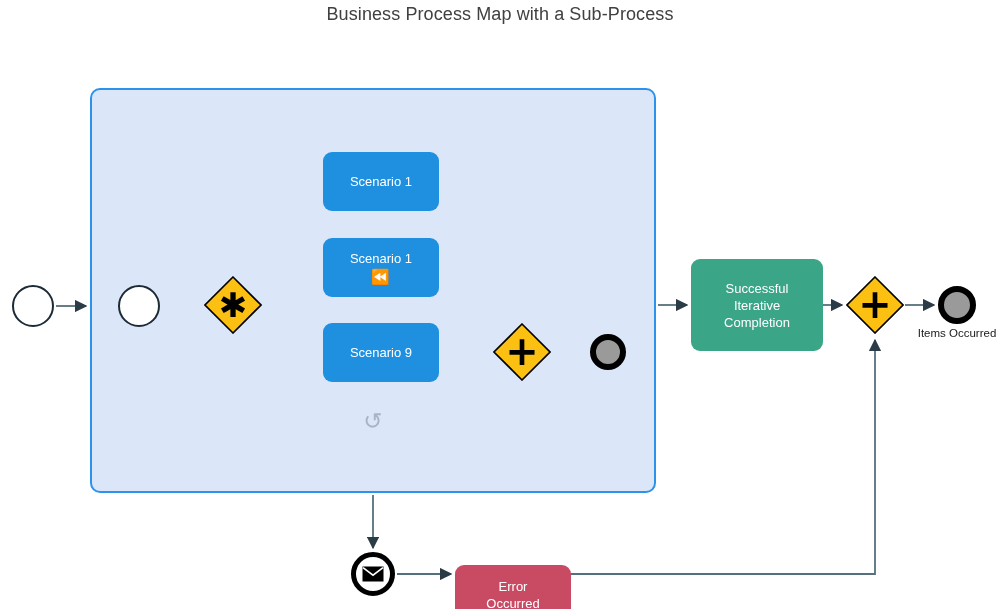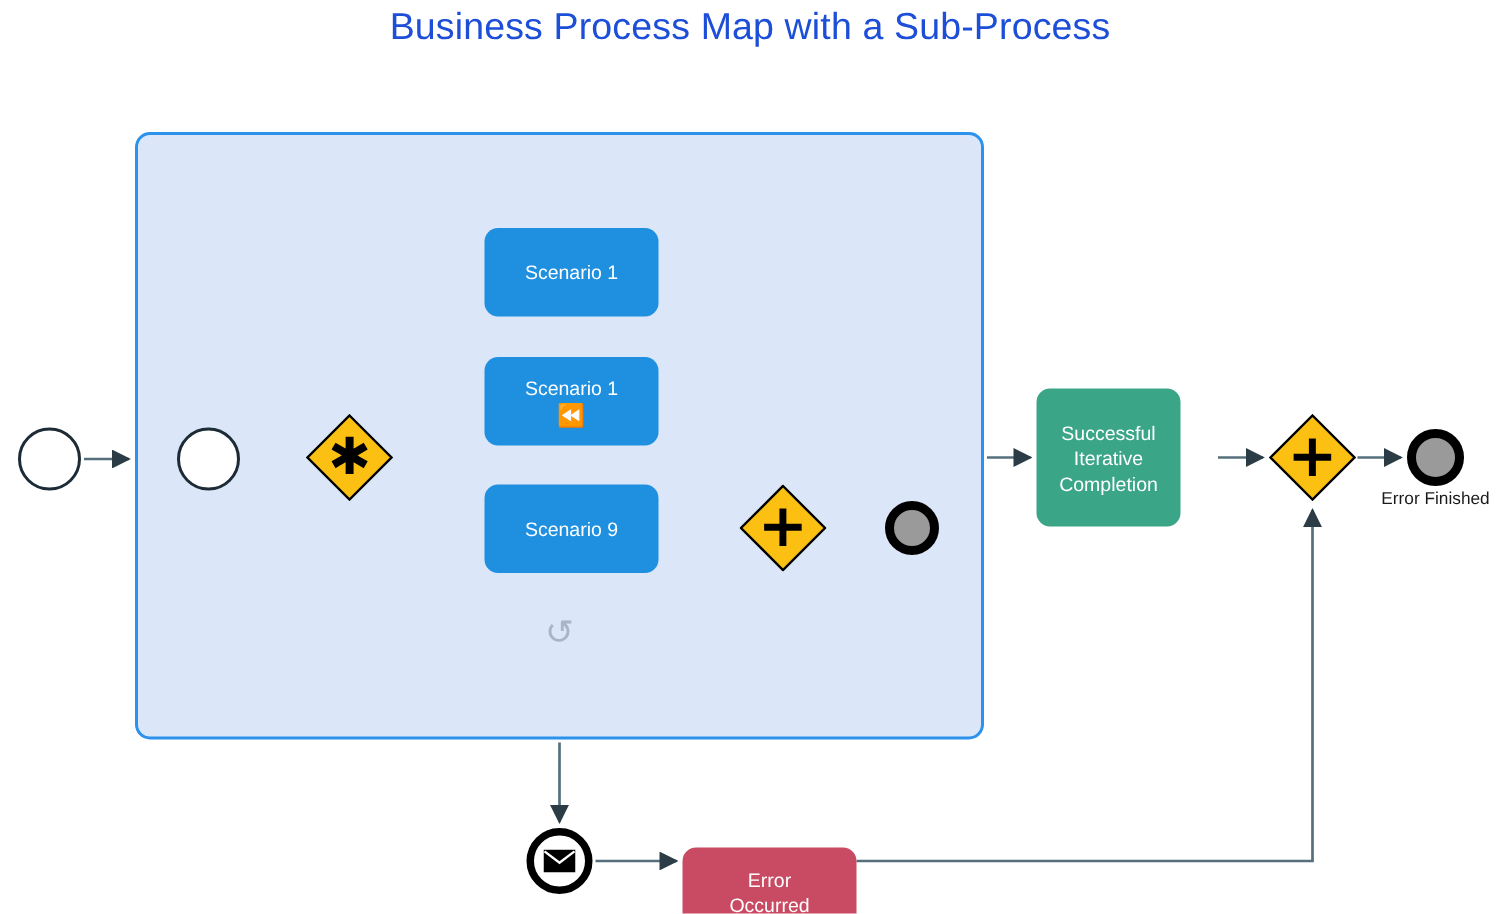--- a/index.html
+++ b/index.html
@@ -20,22 +20,22 @@
     left: 0; top: 0;
     width: 1000px;
     height: 609px;
   }
   .title {
     position: absolute;
     left: 0;
     top: 4px;
     width: 1000px;
     text-align: center;
-    font-size: 25px;
-    color: #1d4ed8;
+    font-size: 18px;
+    color: #404040;
     letter-spacing: 0.1px;
     white-space: nowrap;
   }
   
   .subprocess {
     position: absolute;
     left: 90px;
     top: 88px;
     width: 566px;
     height: 405px;
@@ -78,21 +78,21 @@
               flex-direction: column; justify-content: center; }
   .task-sc3 { left: 323px; top: 323px; width: 116px; height: 59px; }
   .task-sc2 .task-label { line-height: 17px; }
   .task-sc2 .rewind-marker {
     font-size: 15px;
     line-height: 15px;
     color: #0d0d0d;
     margin-top: 3px;
     font-family: "DejaVu Sans", sans-serif;
   }
-  .task-green { left: 691px; top: 259px; width: 96px; height: 92px; }
+  .task-green { left: 691px; top: 259px; width: 132px; height: 92px; }
   .task-red   { left: 455px; top: 545px; width: 116px; height: 59px; margin-top: 20px; }
 
   
   .start-event {
     position: absolute;
     border-radius: 50%;
     background: #ffffff;
     border: 2.5px solid #1c2b36;
     box-sizing: border-box;
   }
@@ -210,21 +210,21 @@
 <div class="title">Business Process Map with a Sub-Process</div>
 
 <div class="subprocess"></div>
 <div class="loop-marker">↺</div>
 
 <div class="start-event start-a"></div>
 <div class="start-event start-b"></div>
 
 <div class="end-event end-inner"></div>
 <div class="end-event end-final"></div>
-<div class="end-label">Error Finished</div>
+<div class="end-label">Items Occurred</div>
 
 <div class="message-event">
   <svg class="env-icon" viewBox="0 0 22 16" xmlns="http://www.w3.org/2000/svg">
     <rect x="0.5" y="0.5" width="21" height="15" fill="#000000"></rect>
     <path d="M 1 1.6 L 11 9.2 L 21 1.6" stroke="#ffffff" stroke-width="1.6" fill="none"></path>
   </svg>
 </div>
 
 <div class="gateway gw-complex">
   <svg class="gw-diamond" viewBox="0 0 58 58" xmlns="http://www.w3.org/2000/svg">

